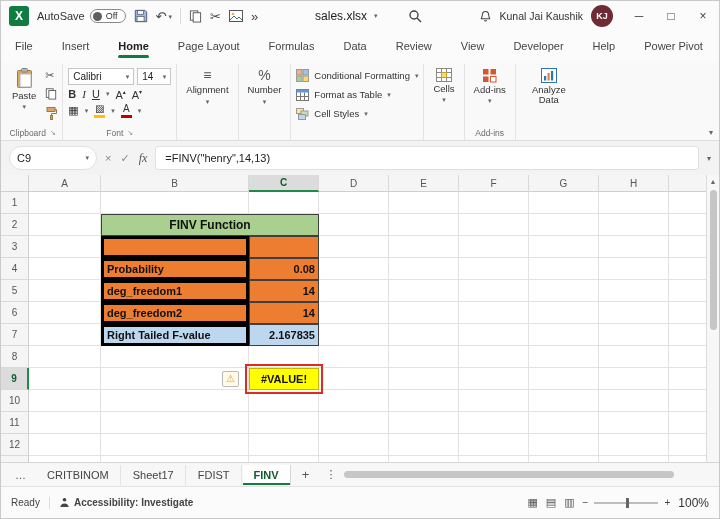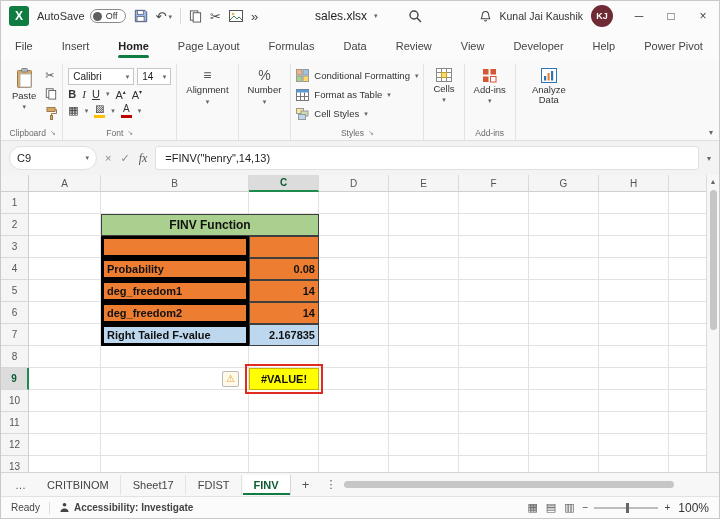--- a/index.html
+++ b/index.html
@@ -93,21 +93,21 @@
   .sheetbar { height:24px; background:#f7f7f7; border-top:1px solid #d4d4d4; display:flex; align-items:center; padding:0 6px; gap:1px; flex-shrink:0; font-size:11px; color:#444; }
   .tab-overflow { padding:0 8px; letter-spacing:1px; color:#555; }
   .sheet-tab { padding:4px 11px; border-right:1px solid #e3e3e3; white-space:nowrap; }
   .sheet-tab.active { background:#fff; font-weight:bold; color:#0E5C30; box-shadow:inset 0 -2px 0 #107C41; border-right:1px solid #d6d6d6; }
   .add-sheet { width:18px; height:18px; border-radius:50%; display:flex; align-items:center; justify-content:center; font-size:13px; color:#555; margin-left:5px; }
   .sheet-dots { margin-left:10px; color:#555; font-size:11px; }
   .hscroll { flex:1; height:9px; margin:0 10px 0 6px; display:flex; align-items:center; }
   .hthumb { height:7px; width:92%; background:#c6c6c6; border-radius:4px; }
 
   
-  .statusbar { height:22px; background:#fbfbfb; border-top:1px solid #e2e2e2; display:flex; align-items:center; padding:0 10px; gap:9px; font-size:10px; color:#444; flex-shrink:0; }
+  .statusbar { height:32px; background:#fbfbfb; border-top:1px solid #e2e2e2; display:flex; align-items:center; padding:0 10px; gap:9px; font-size:10px; color:#444; flex-shrink:0; }
   .sb-sep { width:1px; height:12px; background:#ddd; }
   .sb-acc { display:flex; align-items:center; gap:4px; font-weight:bold; }
   .sb-right { margin-left:auto; display:flex; align-items:center; gap:8px; }
   .view-icon { font-size:11px; color:#555; }
   .zoomctl { display:flex; align-items:center; gap:6px; }
   .zoom-slider { width:64px; height:2px; background:#bdbdbd; position:relative; }
   .zs-knob { position:absolute; left:50%; top:-4px; width:3px; height:10px; background:#666; }
   .zoom-label { font-size:12px; color:#333; }
 </style>
 </head>
@@ -332,24 +332,20 @@
         <div class="style-item">
           <svg width="13" height="12" viewBox="0 0 13 12">
               <rect x="0.5" y="0.5" width="7" height="5" fill="#ffe699" stroke="#999"></rect>
               <rect x="5" y="3" width="7" height="5" fill="#c6e0b4" stroke="#999"></rect>
               <rect x="2.5" y="6.5" width="7" height="5" fill="#bdd7ee" stroke="#999"></rect>
             </svg>
           <span>Cell Styles</span>
           <span class="dd">▾</span>
         </div>
       </div>
-      <div class="rgroup-label">
-        <span>Styles</span>
-        <span class="launcher">↘</span>
-      </div>
     </div>
 
     <div class="rgroup">
       <div class="rgroup-content">
         <div class="bigbtn">
           <svg width="16" height="14" viewBox="0 0 16 14">
               <rect x="0.5" y="0.5" width="15" height="13" fill="#fff" stroke="#888"></rect>
               <line x1="5.5" y1="0.5" x2="5.5" y2="13.5" stroke="#888"></line>
               <line x1="10.5" y1="0.5" x2="10.5" y2="13.5" stroke="#888"></line>
               <line x1="0.5" y1="4.5" x2="15.5" y2="4.5" stroke="#888"></line>

